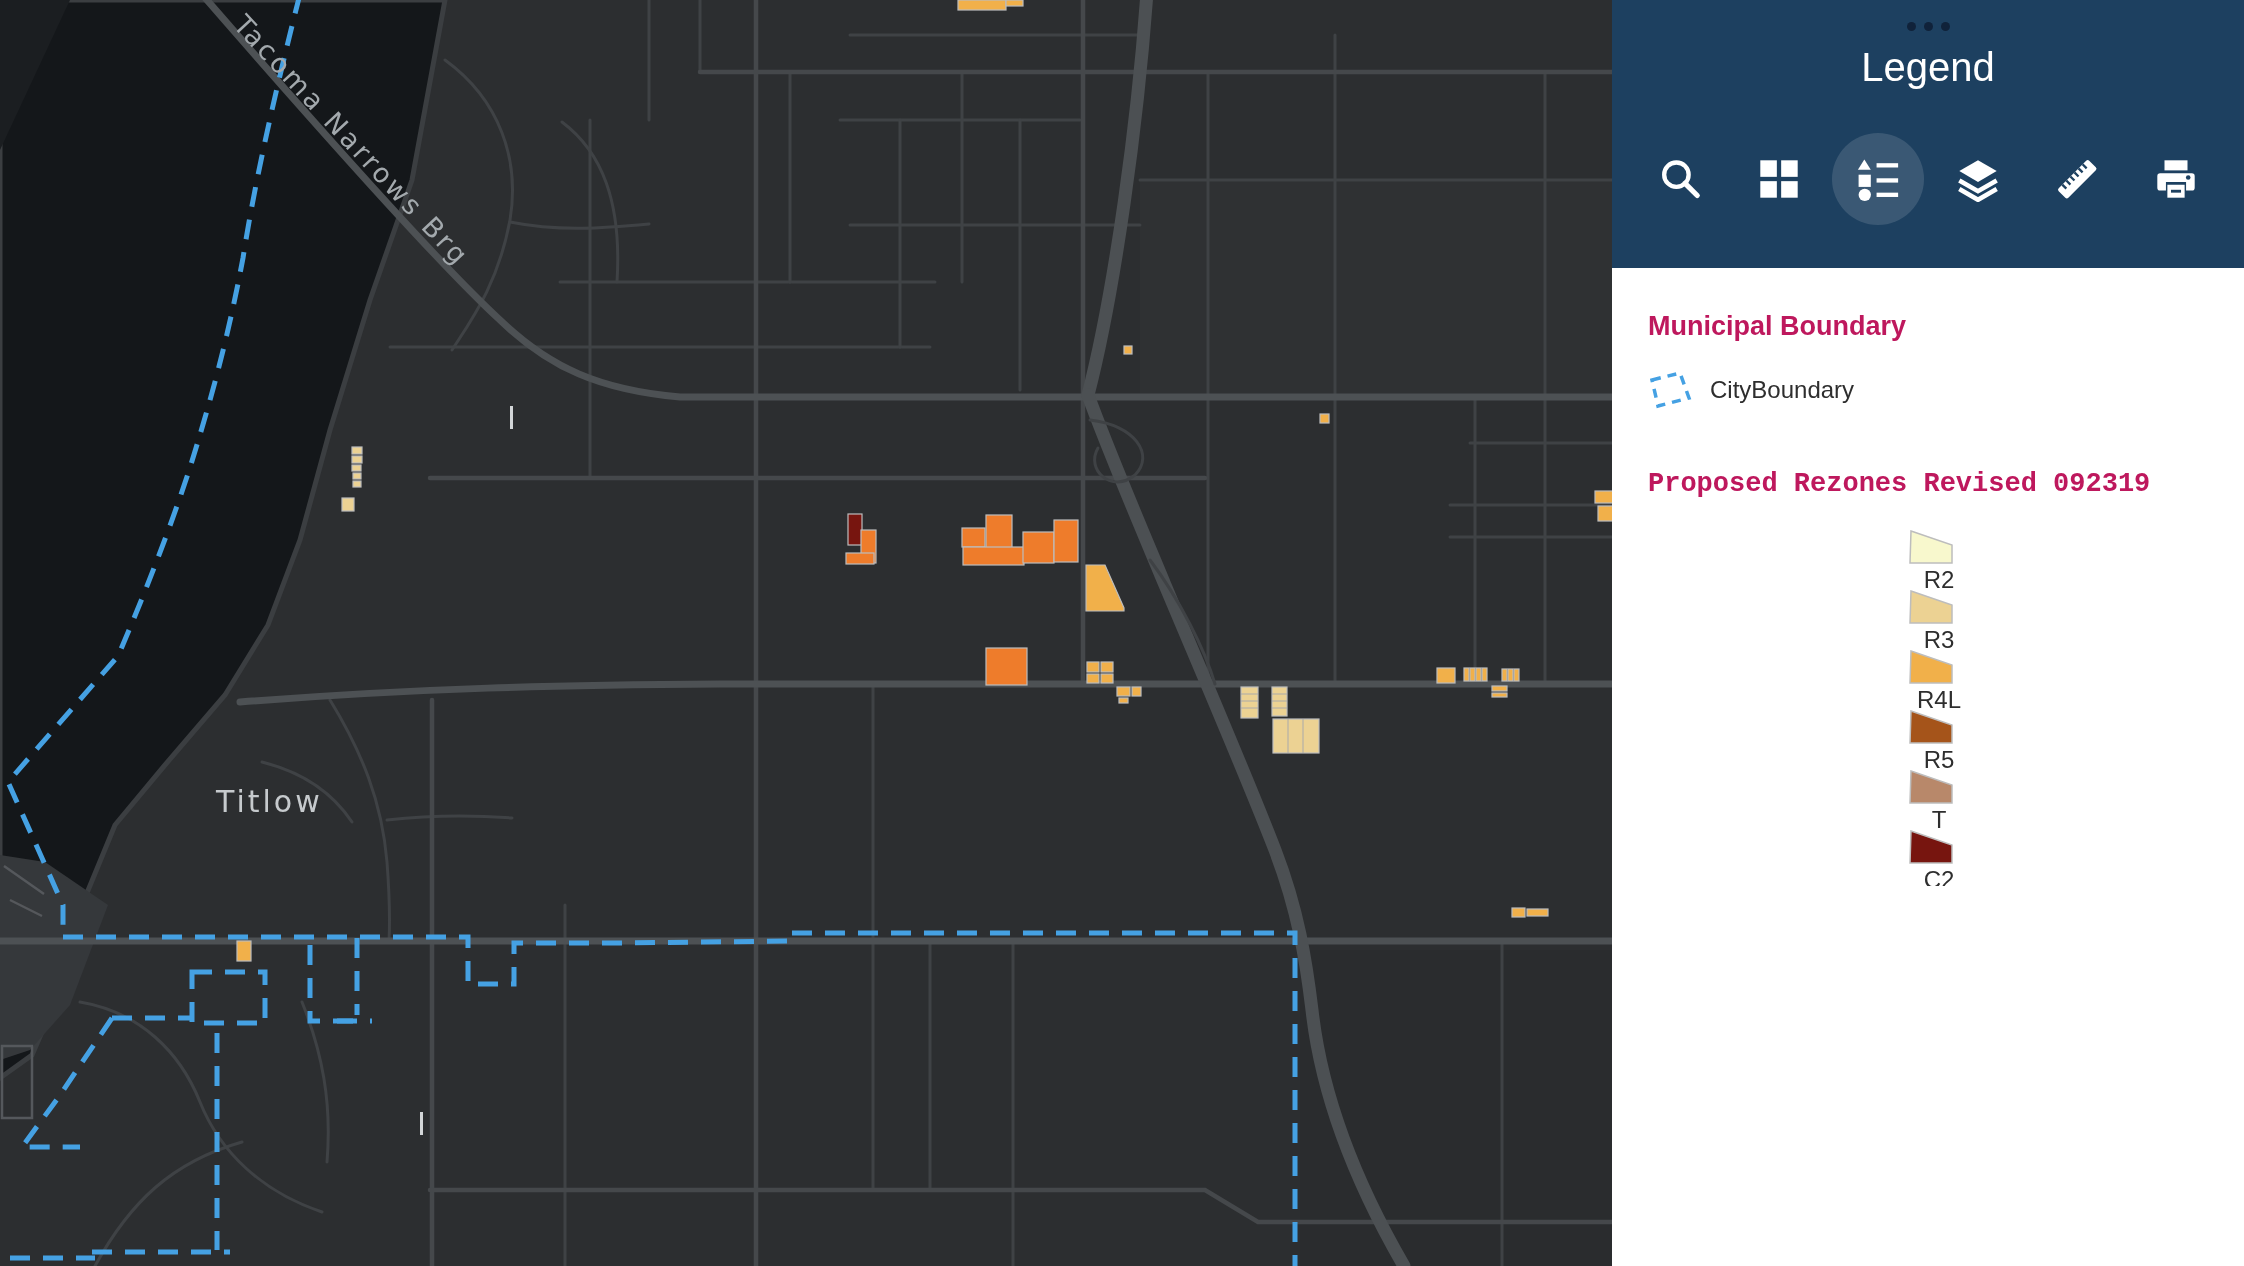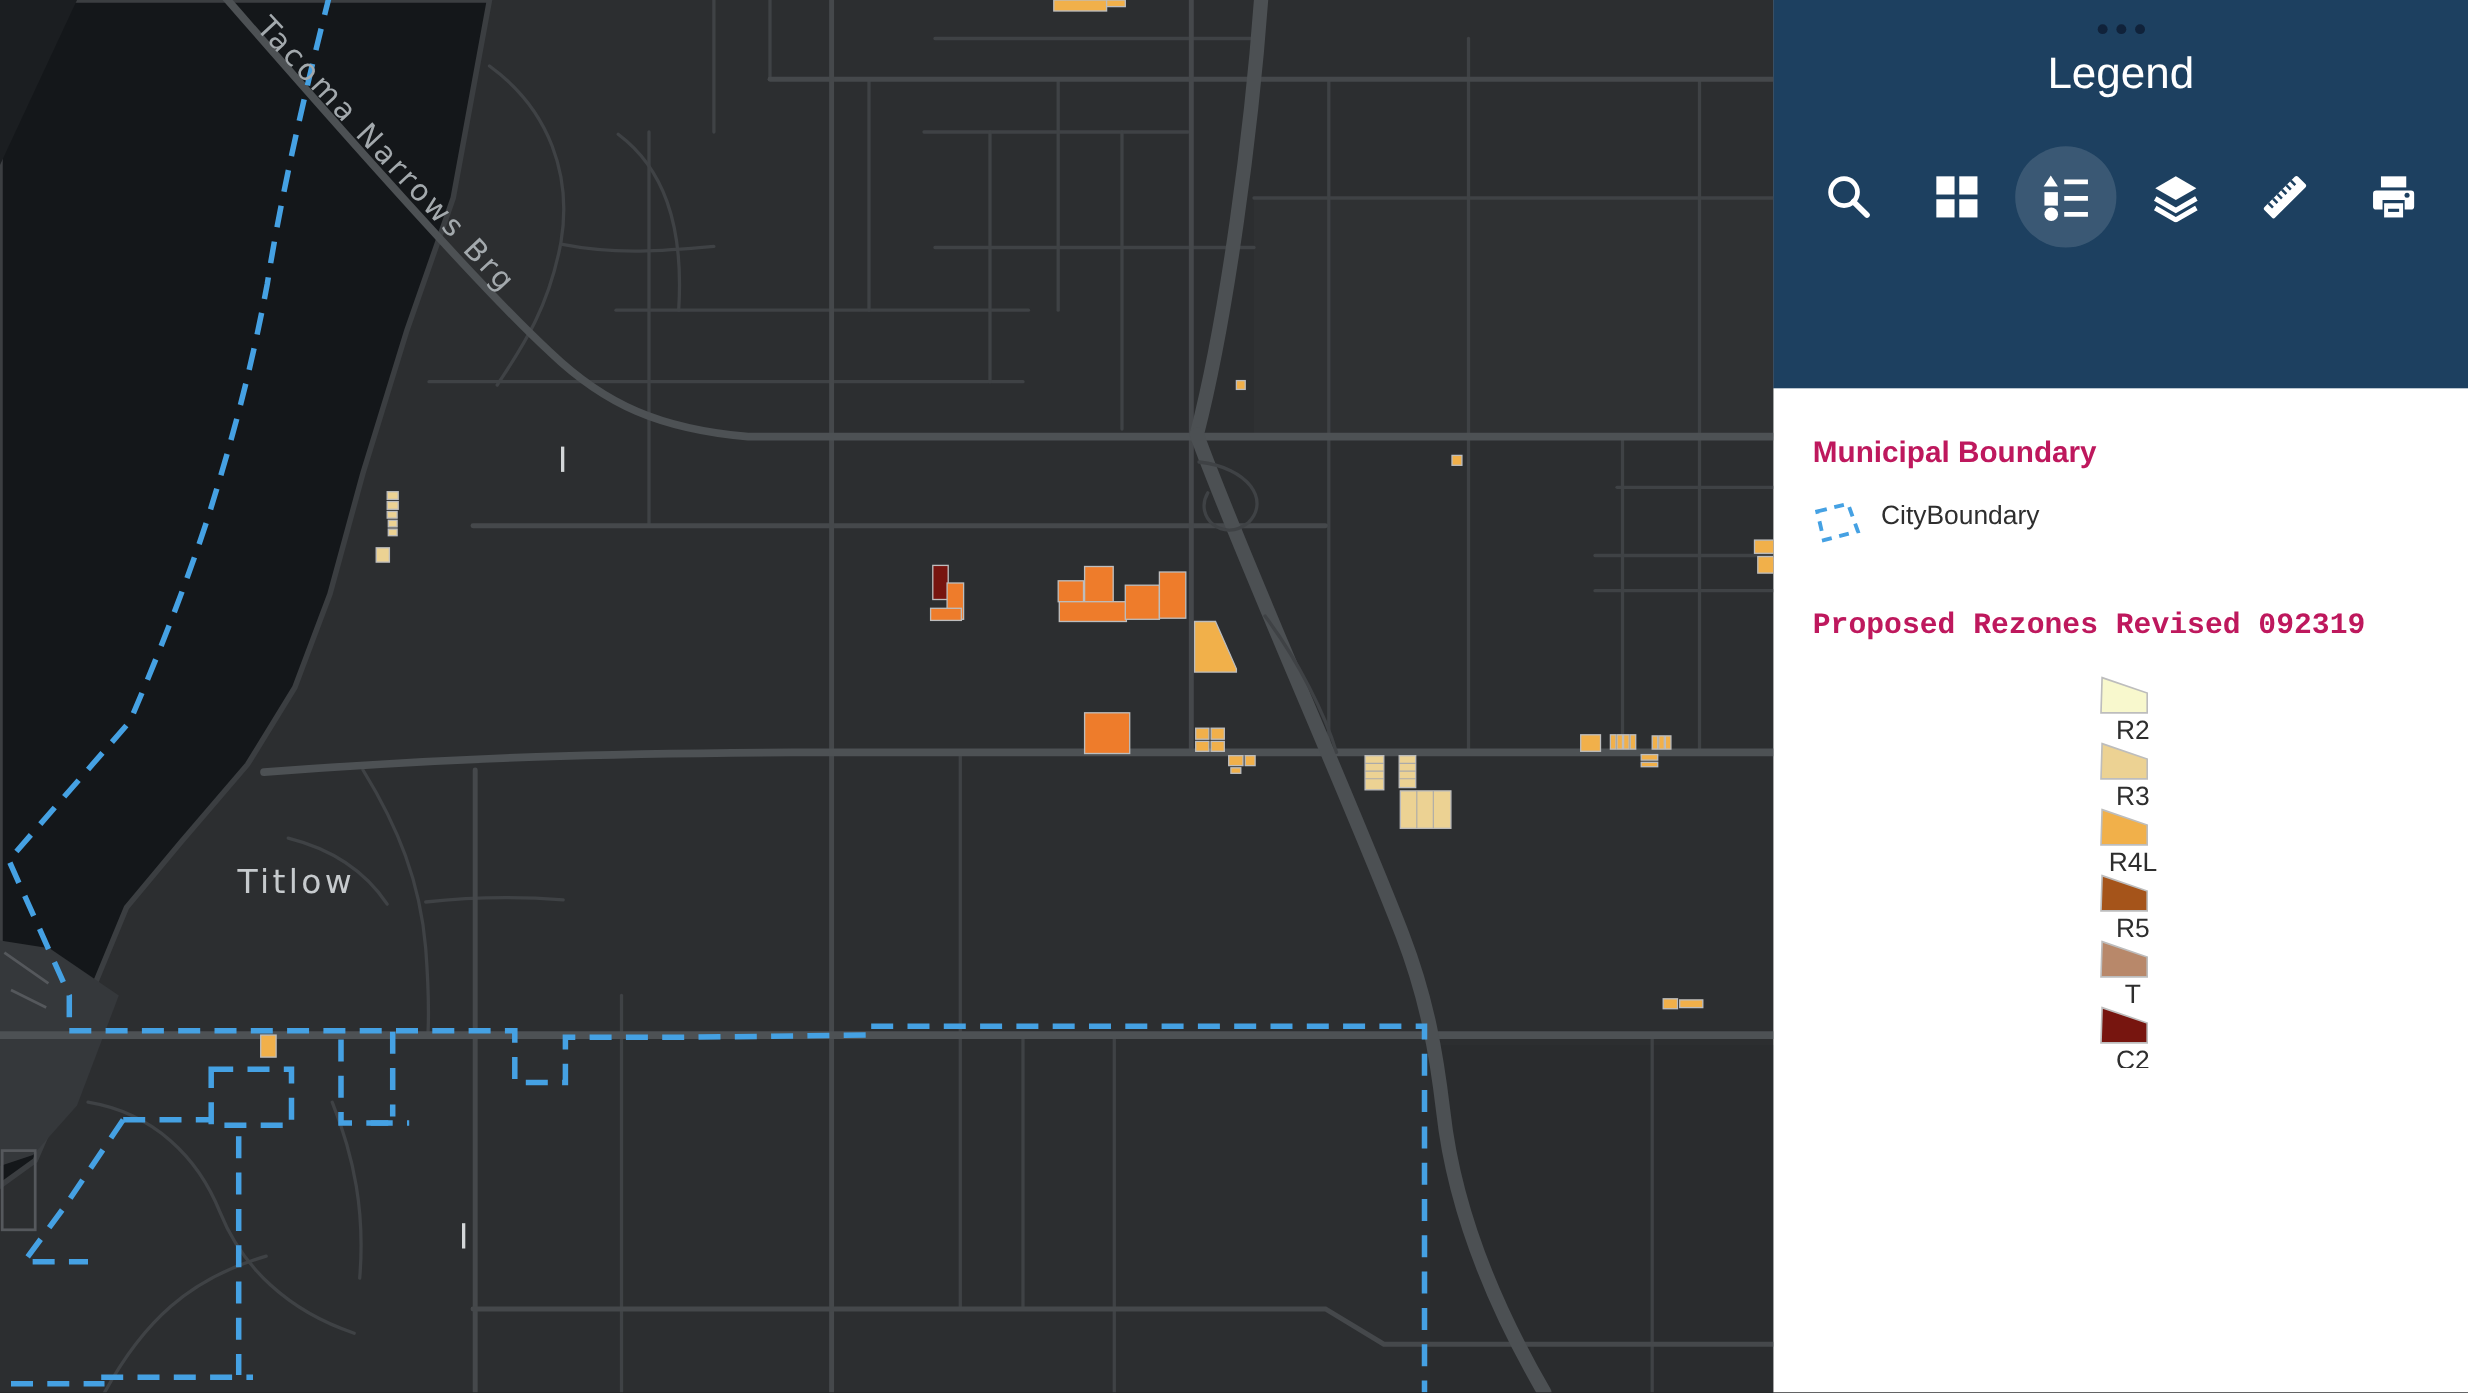--- a/index.html
+++ b/index.html
@@ -15,32 +15,32 @@
   .p {stroke:#bdbdbd;stroke-width:1.2;}
   .cut{stroke:#aaaaaa;stroke-width:1;fill:none;}
   .b {fill:none;stroke-width:5;stroke-dasharray:20 13;}
   .tick{fill:#d3d6d8;}
   .pier{stroke:#55585c;stroke-width:2.5;fill:none;}
   .maplabel{font-family:"DejaVu Sans",sans-serif;fill:var(--maplabel);}
   .lbl-bridge{font-size:27px;letter-spacing:3px;}
   .lbl-place{font-size:30px;letter-spacing:3px;fill:#c6cacd;}
   
   .panel{width:632px;height:1266px;background:#ffffff;flex:none;display:flex;flex-direction:column;box-shadow:-4px 0 12px rgba(0,0,0,.35);}
-  .panel-header{height:353px;flex:none;background:var(--header,#1d4060);color:#fff;}
+  .panel-header{height:268px;flex:none;background:var(--header,#1d4060);color:#fff;}
   .dots{display:flex;justify-content:center;gap:8px;padding-top:22px;cursor:pointer;}
   .dots i{width:9px;height:9px;border-radius:50%;background:#10223a;display:block;}
   .panel-title{text-align:center;font-size:40px;font-weight:400;color:#fff;margin-top:12px;line-height:48px;}
   .toolbar{display:flex;justify-content:space-between;padding:0 22px;margin-top:42px;}
   .tool-btn{width:92px;height:92px;border:none;background:transparent;border-radius:50%;display:flex;align-items:center;justify-content:center;cursor:pointer;padding:0;}
   .tool-btn.active{background:rgba(255,255,255,0.13);}
   .tool-btn svg{width:46px;height:46px;}
   
   .legend-body{padding:42px 30px 0 36px;overflow:hidden;}
   .legend-heading{font-size:27px;font-weight:bold;color:#be185d;line-height:32px;}
-  .city-row{display:flex;align-items:flex-start;margin-top:28px;margin-bottom:8px;}
+  .city-row{display:flex;align-items:center;margin-top:28px;margin-bottom:8px;}
   .city-row svg{width:46px;height:40px;flex:none;}
   .legend-label{font-size:24px;color:#2e2e2e;margin-left:16px;}
   .sec2{margin-top:58px;font-family:Liberation Mono, monospace;}
   .legend-rows{margin-top:26px;}
   .legend-row{display:flex;align-items:center;height:40px;margin-bottom:20px;flex-direction:column;}
   .legend-row svg{width:46px;height:40px;flex:none;}
 </style>
 </head>
 <body>
 

